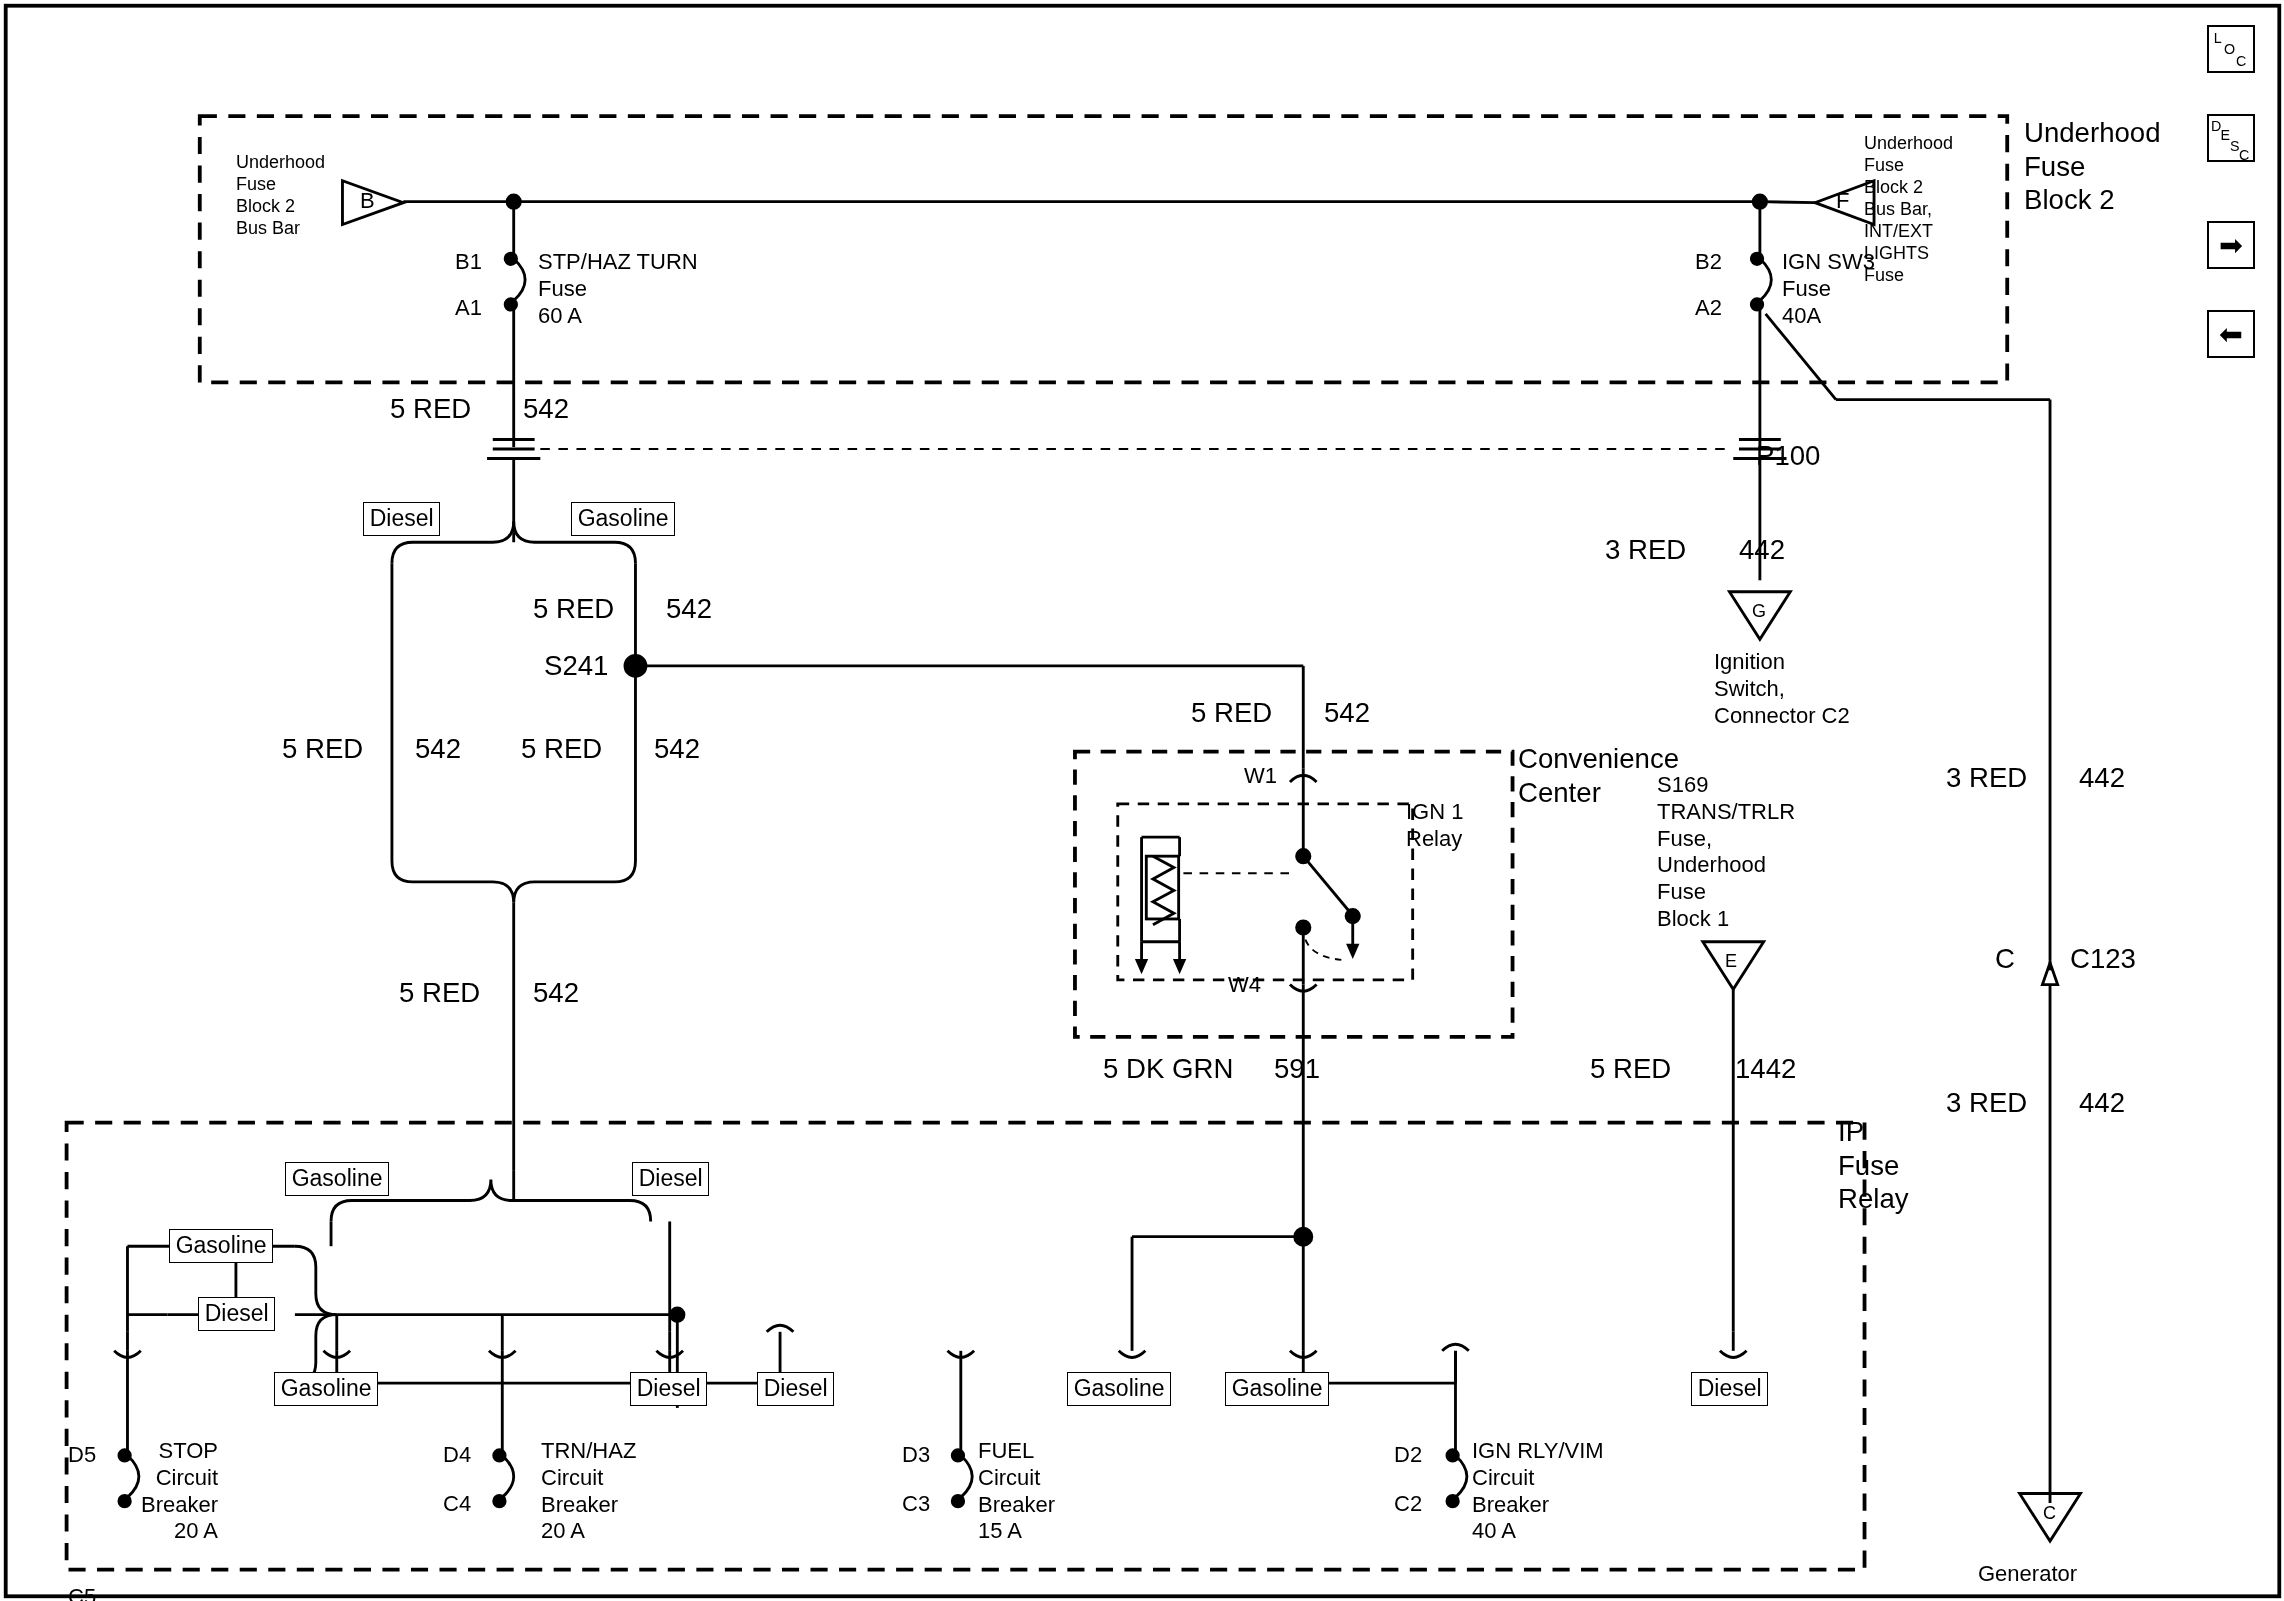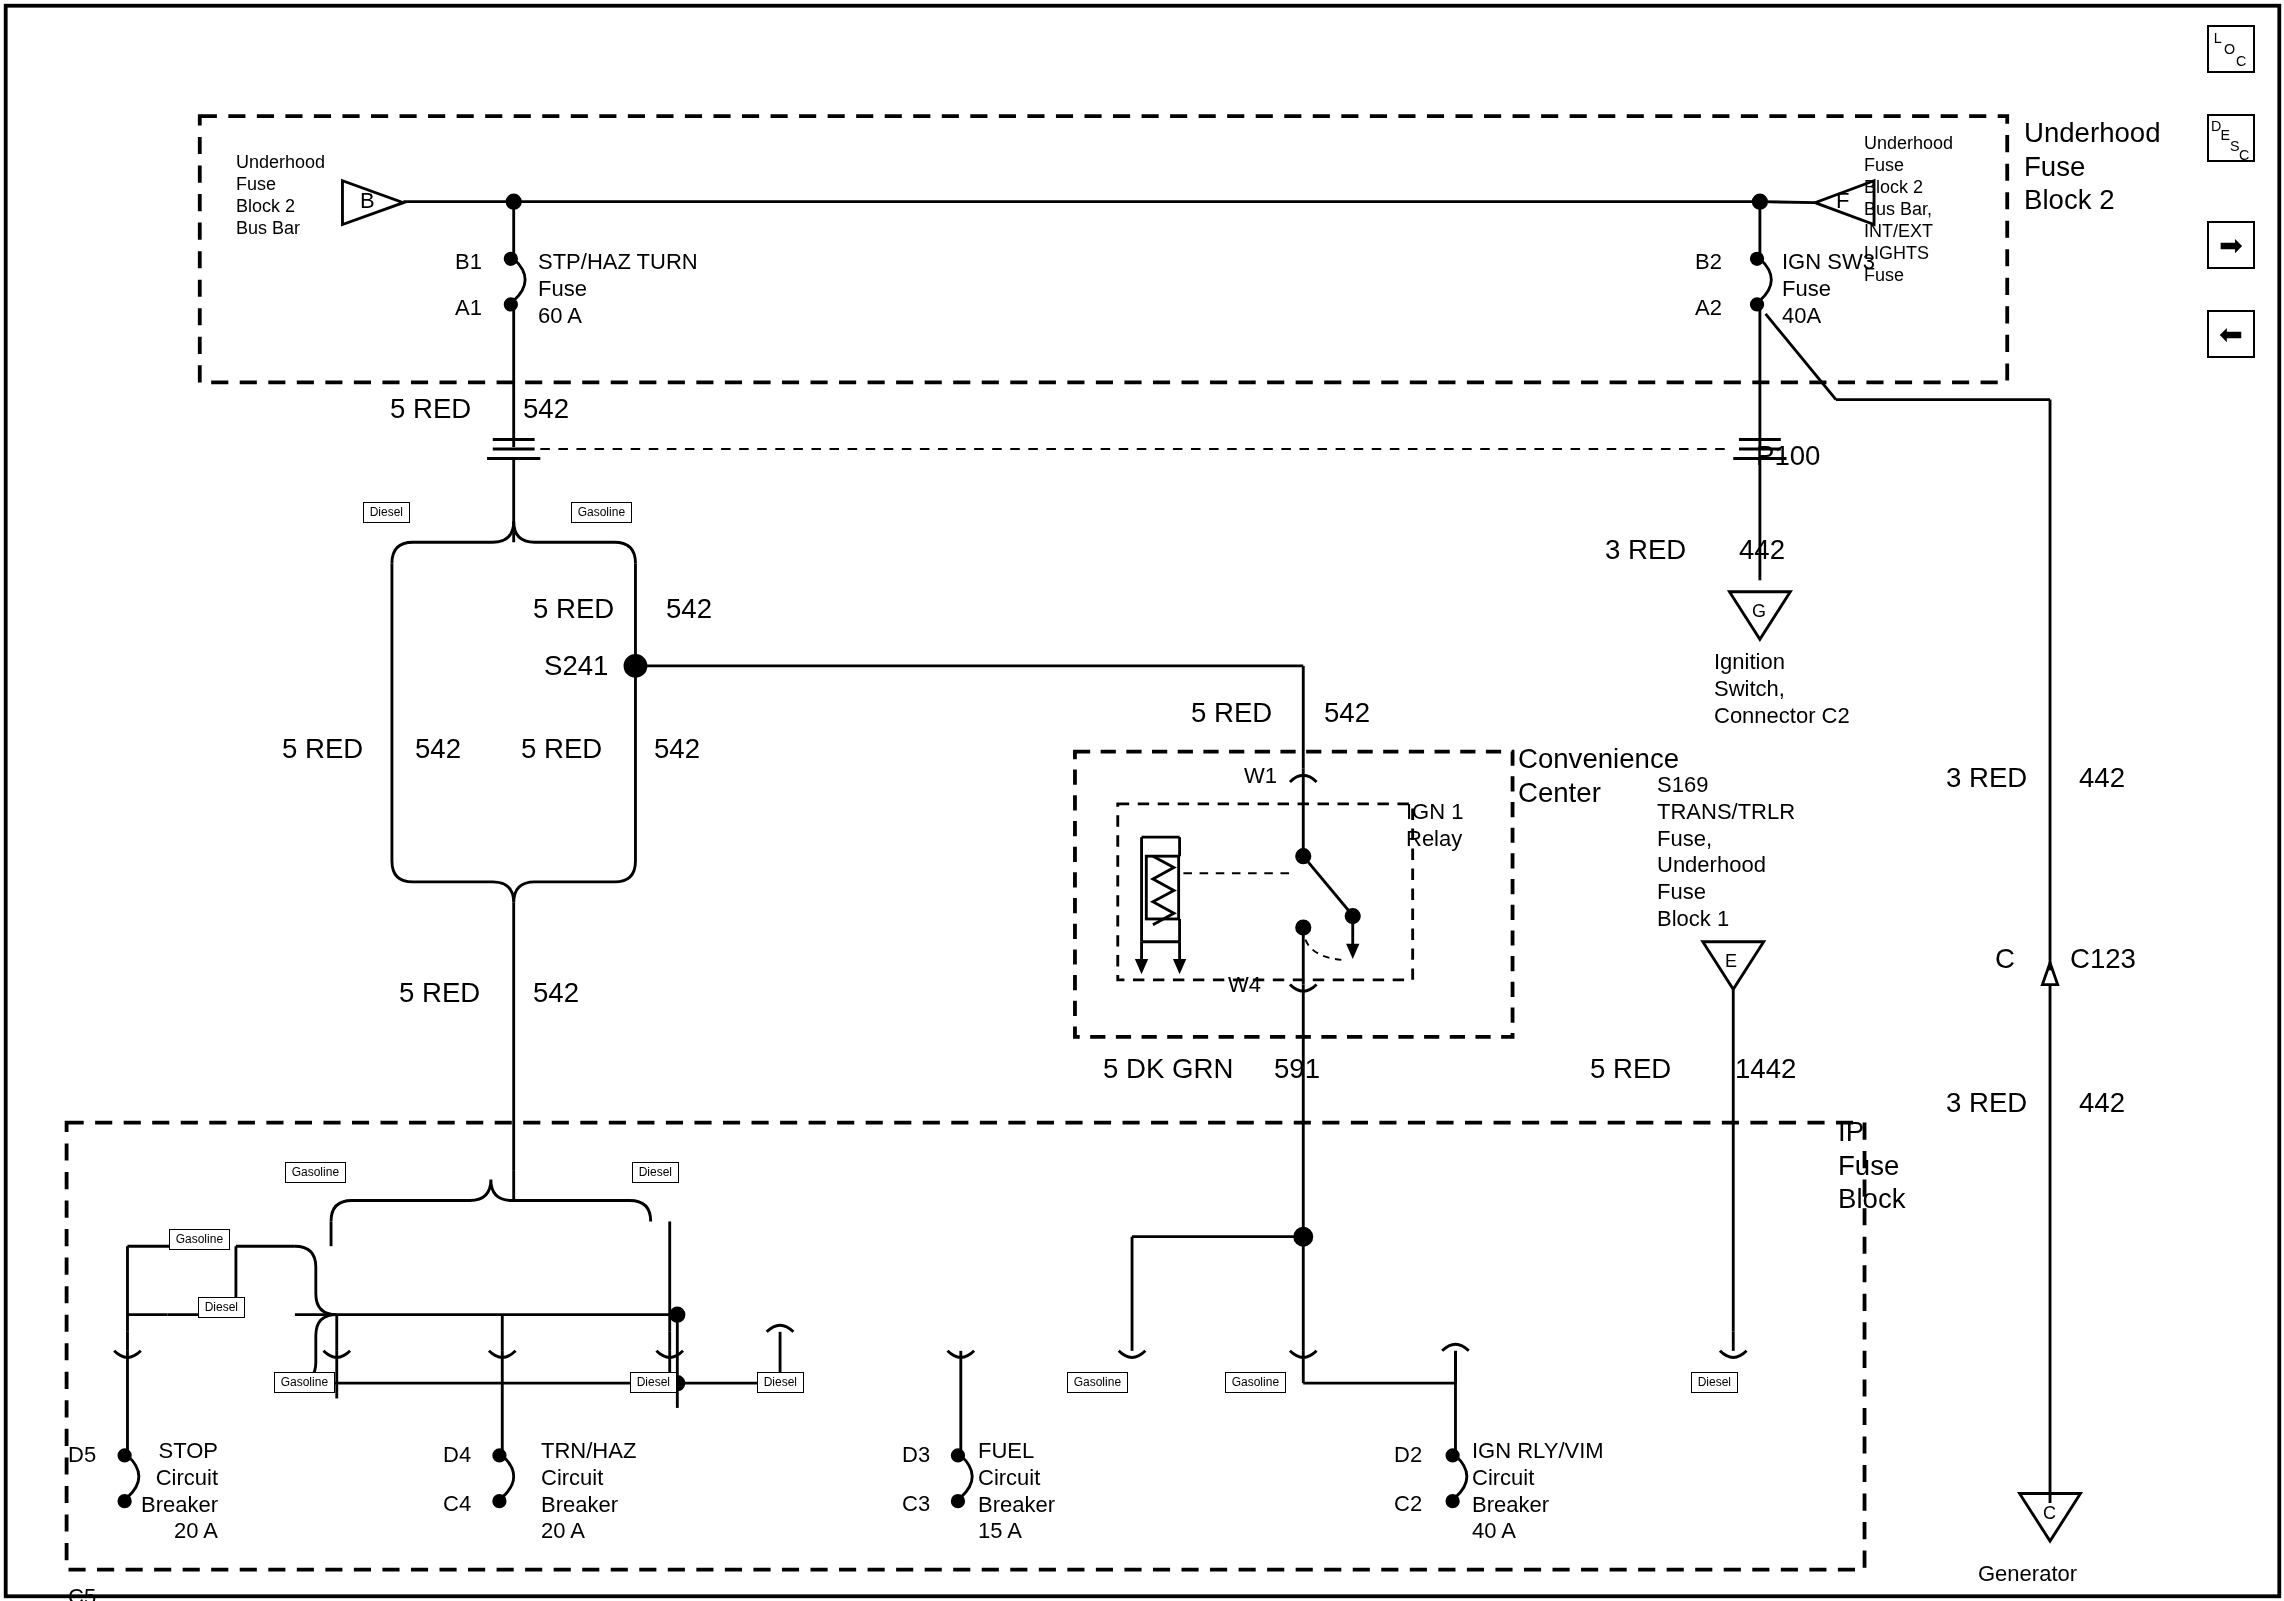--- a/index.html
+++ b/index.html
@@ -31,21 +31,21 @@
     white-space: pre;
     line-height: 1.22;
   }
   .f-sm { font-size: 18px; }
   .f-md { font-size: 22px; }
   .f-xl { font-size: 27.6px; }
   .boxlbl {
     position: absolute;
     border: 1.9px solid #000;
     background: #fff;
-    font-size: 12px;
+    font-size: 23px;
     padding: 1.9px 5.7px 2.9px 5.7px;
     font-family: "Liberation Sans", sans-serif;
     color: #000;
     white-space: pre;
   }
   .navbtn {
     position: absolute;
     border: 2.9px solid #000;
     background: #fff;
     width: 48px;
@@ -372,21 +372,21 @@
   <div class="lbl f-xl" style="left:533px; top:976px;">542</div>
 
   <div class="lbl f-xl" style="left:1103px; top:1052px;">5 DK GRN</div>
   <div class="lbl f-xl" style="left:1274px; top:1052px;">591</div>
 
   <div class="lbl f-xl" style="left:1590px; top:1052px;">5 RED</div>
   <div class="lbl f-xl" style="left:1735px; top:1052px;">1442</div>
 
   <div class="lbl f-xl" style="left:1838px; top:1115px;">IP
 Fuse
-Block</div>
+Relay</div>
 
   <div class="boxlbl" style="left:285px; top:1162px;">Gasoline</div>
   <div class="boxlbl" style="left:632px; top:1162px;">Diesel</div>
 
   <div class="boxlbl" style="left:169px; top:1229px;">Gasoline</div>
   <div class="boxlbl" style="left:198px; top:1297px;">Diesel</div>
 
   <div class="boxlbl" style="left:274px; top:1372px;">Gasoline</div>
   <div class="boxlbl" style="left:630px; top:1372px;">Diesel</div>
   <div class="boxlbl" style="left:757px; top:1372px;">Diesel</div>

